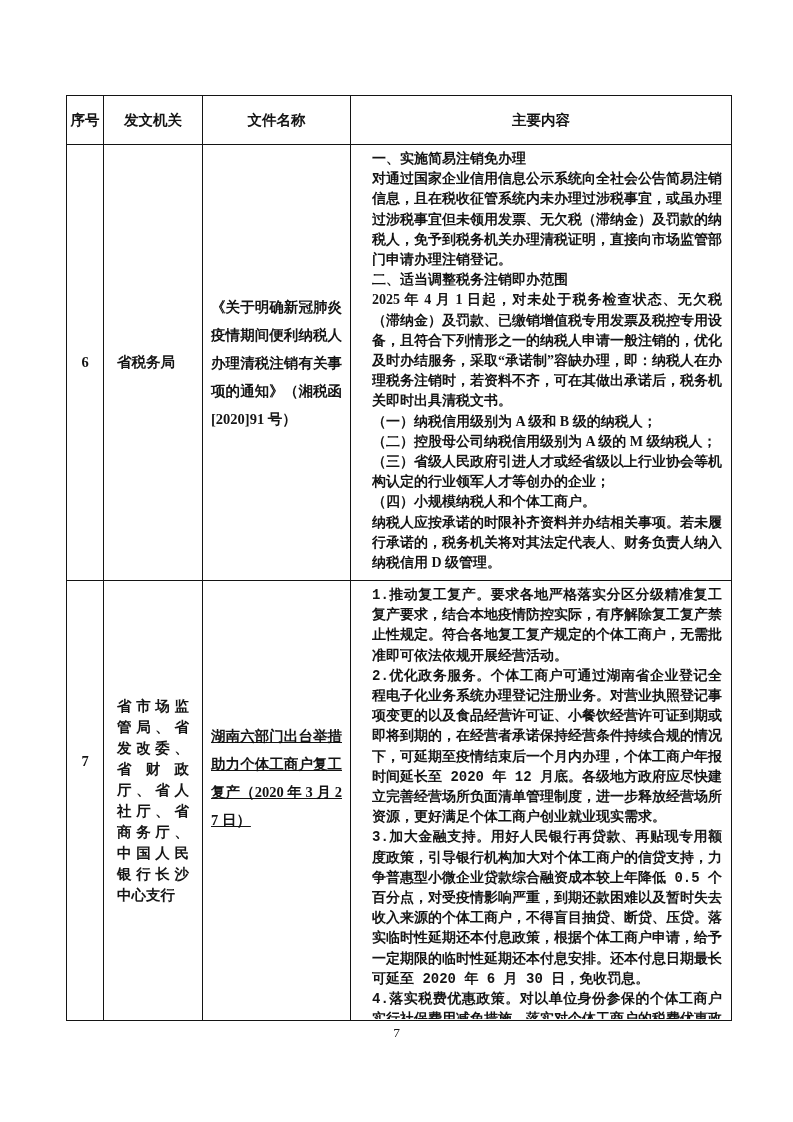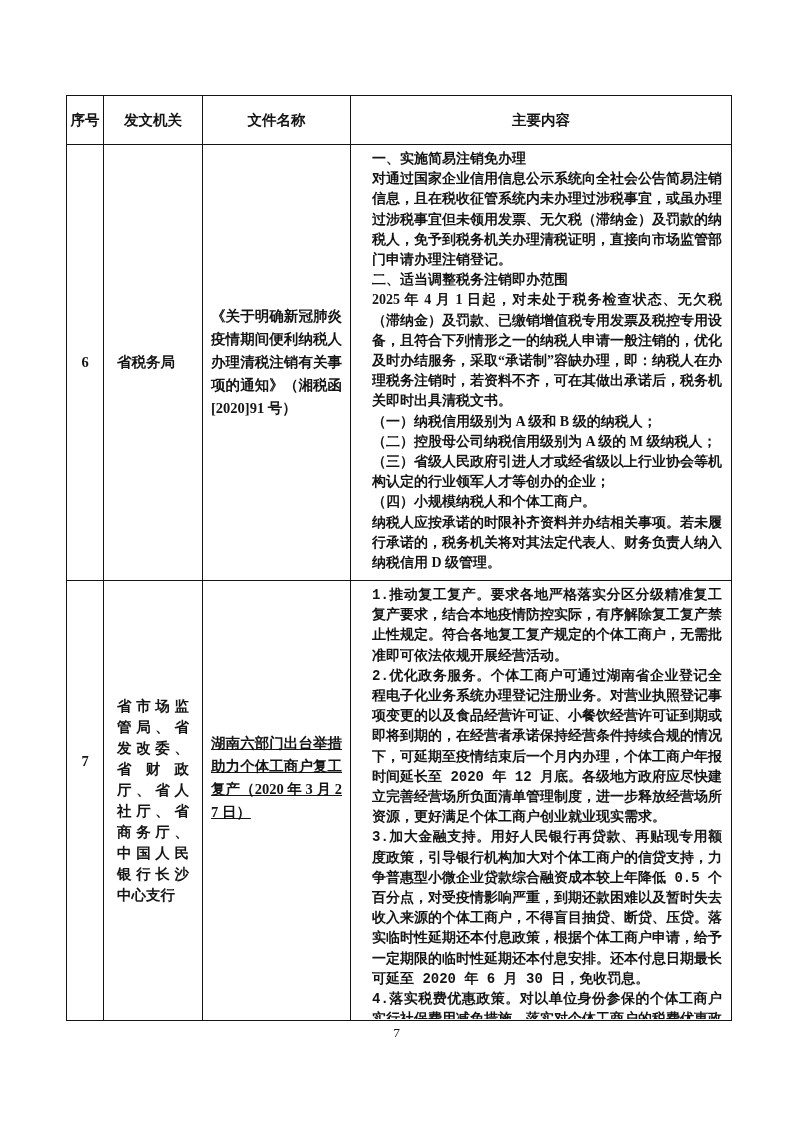--- a/index.html
+++ b/index.html
@@ -52,21 +52,21 @@
     line-height: 21px;
     text-align: justify;
     text-align-last: left;
     text-justify: inter-ideograph;
     word-break: break-all;
   }
   td.cell-doc {
     vertical-align: middle;
     padding: 0 8px;
     font-size: 14.5px;
-    line-height: 23px;
+    line-height: 28px;
     text-align: justify;
     text-align-last: left;
     text-justify: inter-ideograph;
     word-break: break-all;
   }
   tr.row-7 td.cell-no { padding-bottom: 80px; }
   tr.row-7 td.cell-doc { padding-bottom: 46px; text-decoration: underline; }
   td.cell-content {
     vertical-align: top;
     padding: 4px 9px 0 21px;

